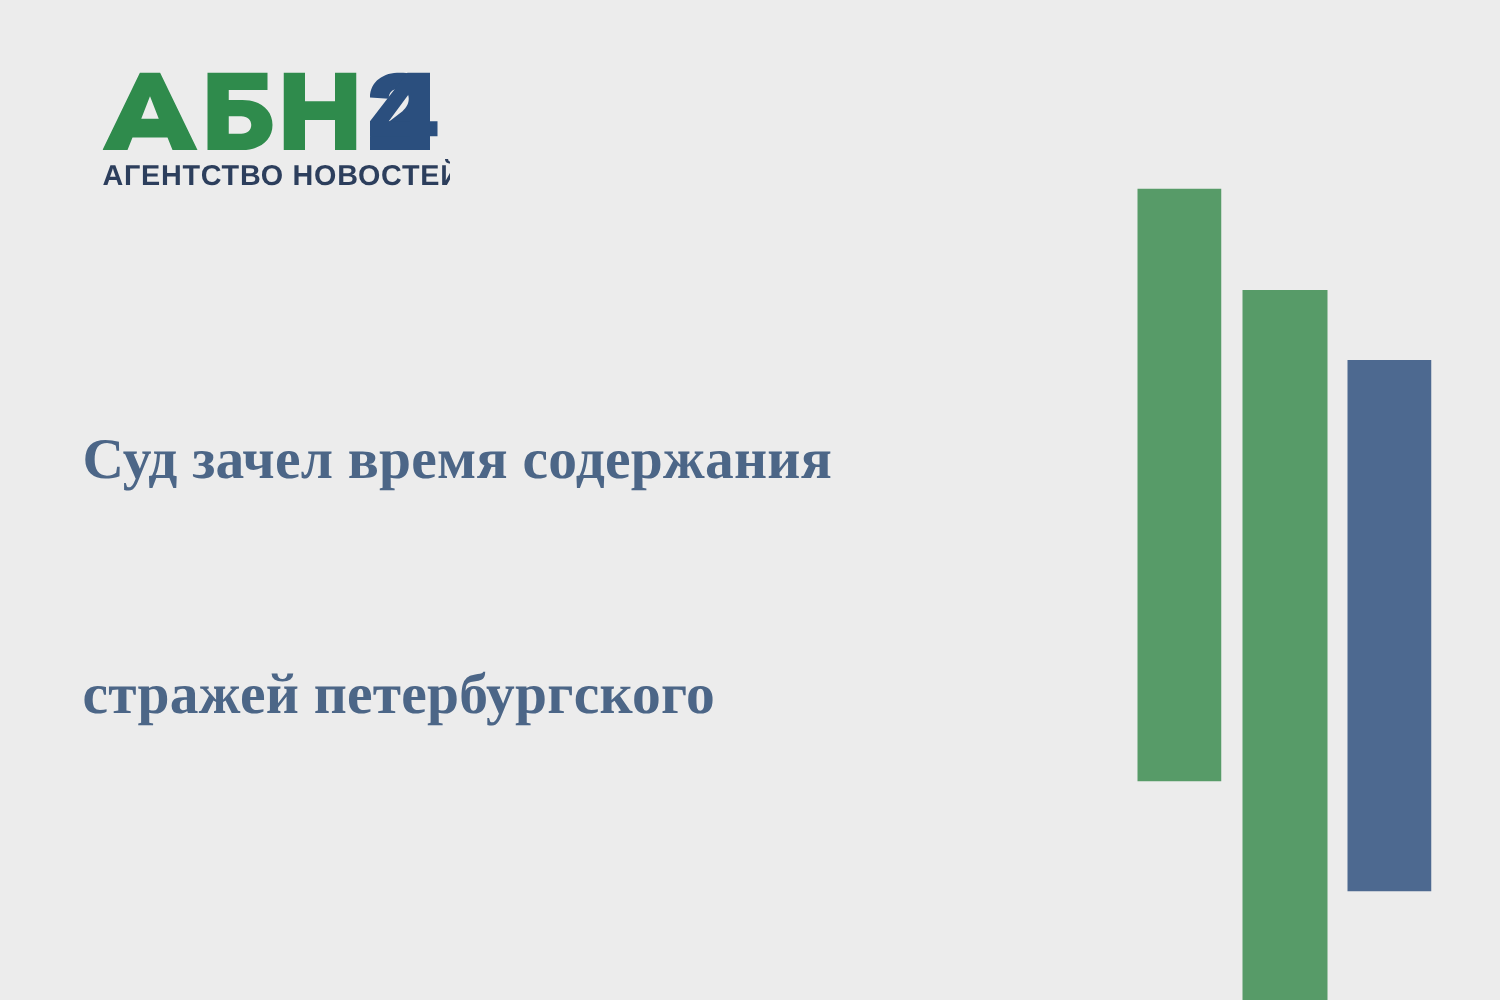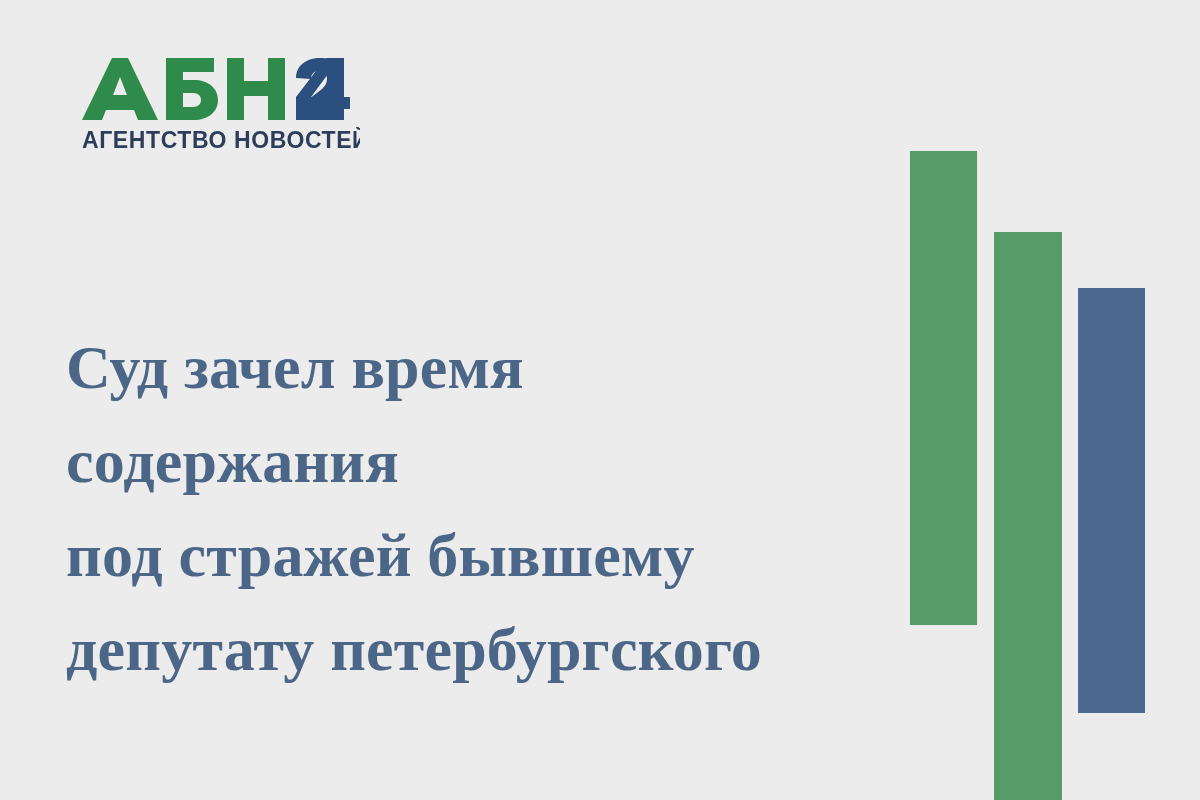--- a/index.html
+++ b/index.html
@@ -73,21 +73,21 @@
 
   
   .headline {
     position: absolute;
     left: 66px;
     top: 320px;
     width: 800px;
     margin: 0;
     font-family: "Liberation Serif", "DejaVu Serif", serif;
     font-weight: bold;
-    font-size: 62px;
+    font-size: 46px;
     line-height: 94px;
     letter-spacing: 0.2px;
     color: #4c6party;
     color: #4c6687;
   }
 </style>
 </head>
 <body style="background: rgb(236, 236, 236);">
 
 <div class="card" style="background: rgb(236, 236, 236);">
@@ -108,17 +108,17 @@
           <path d="M262 39 L268 39 V51 H262 V62 H246 V51 H214 V39 L244 0 H262 Z M246 39 V16 L229 39 Z" fill="#2b4f7e"></path>
         </g>
     </svg>
     <svg class="logo-tagline" viewBox="0 0 278 26">
       <text id="tagline-text" x="0" y="21" font-family="Liberation Sans, sans-serif" font-size="23" font-weight="bold" letter-spacing="0.6" fill="#2c3e5c">АГЕНТСТВО НОВОСТЕЙ</text>
     </svg>
   </div>
 
   <h1 class="headline" style="color: rgb(76, 102, 135);">
     <span>Суд зачел время содержания</span><br>
-    <span>под стражей бывшему</span><br>
-    <span>депутату петербургского</span><br>
+    <br>
+    <span>стражей петербургского</span><br>
   </h1>
 
 </div>
 
 </body></html>

